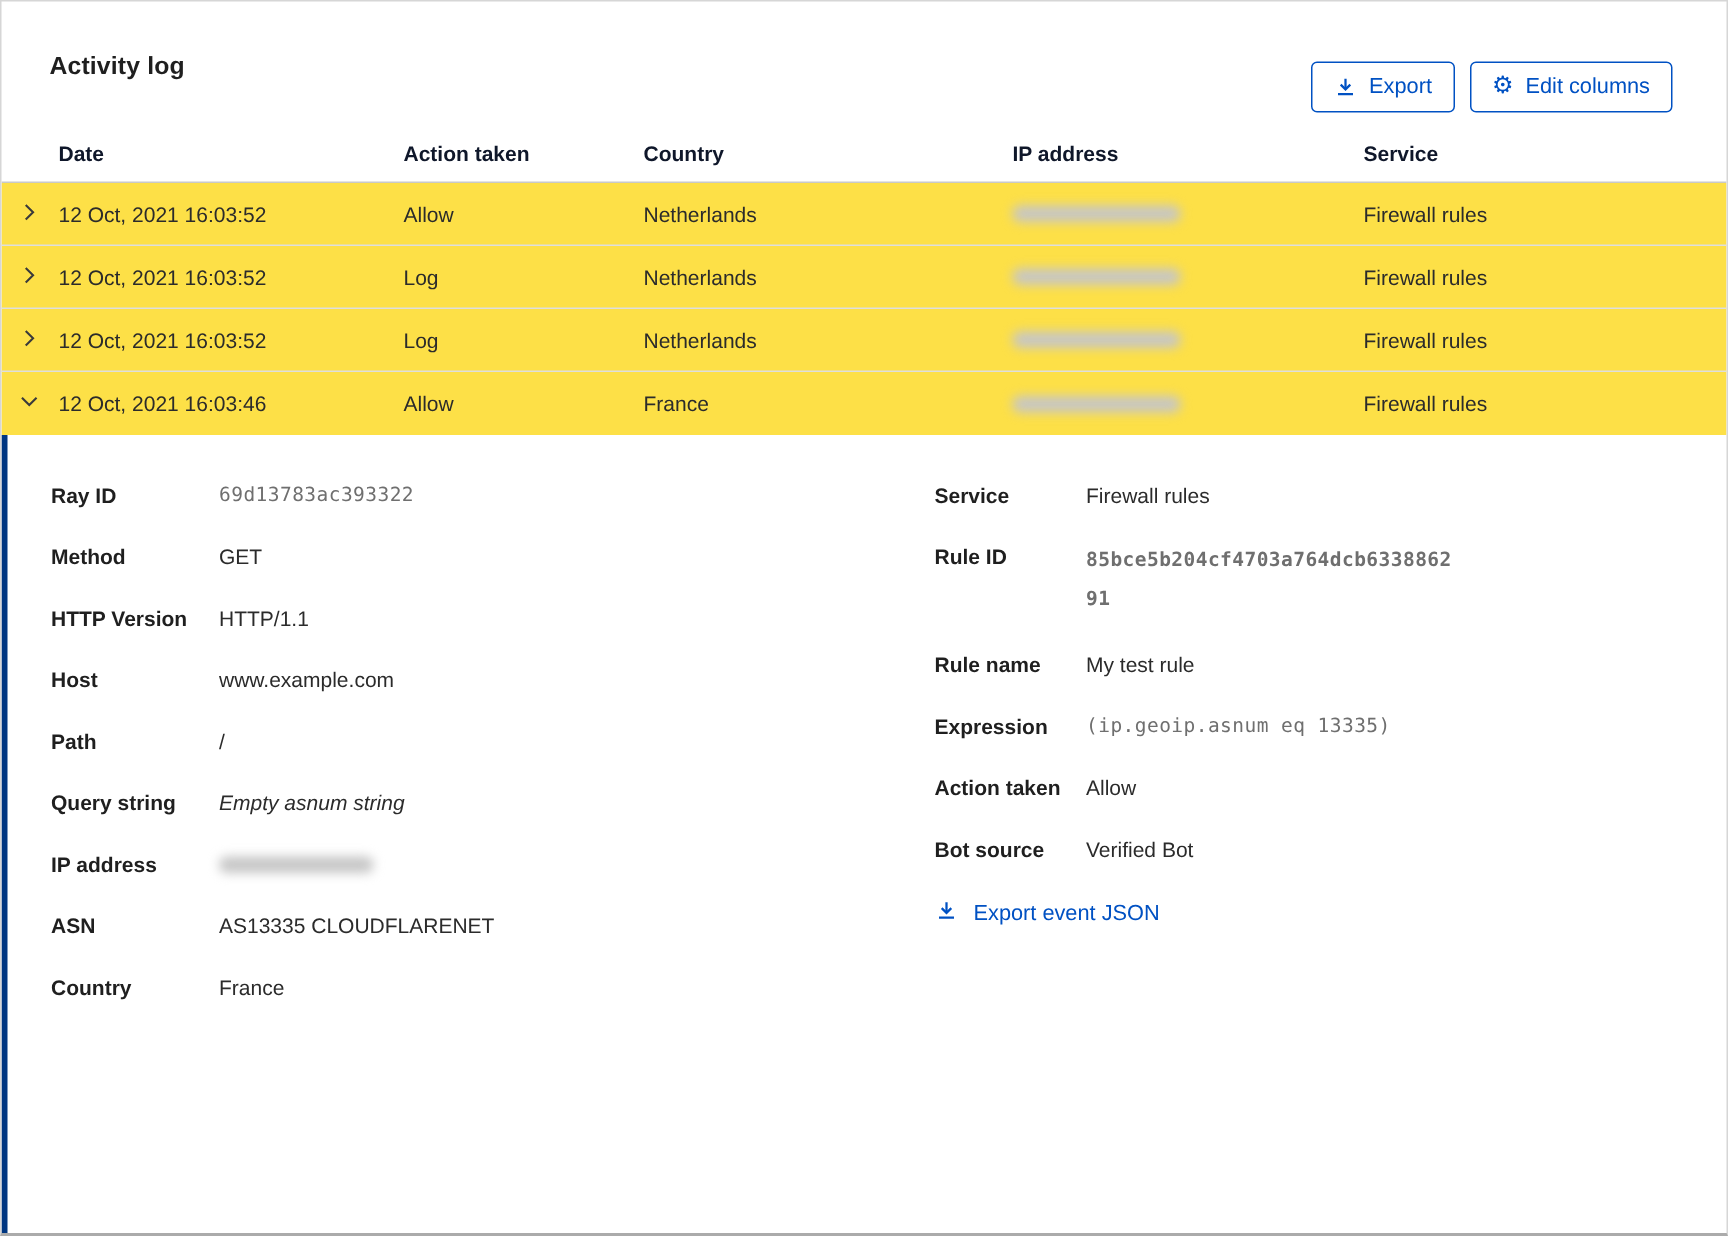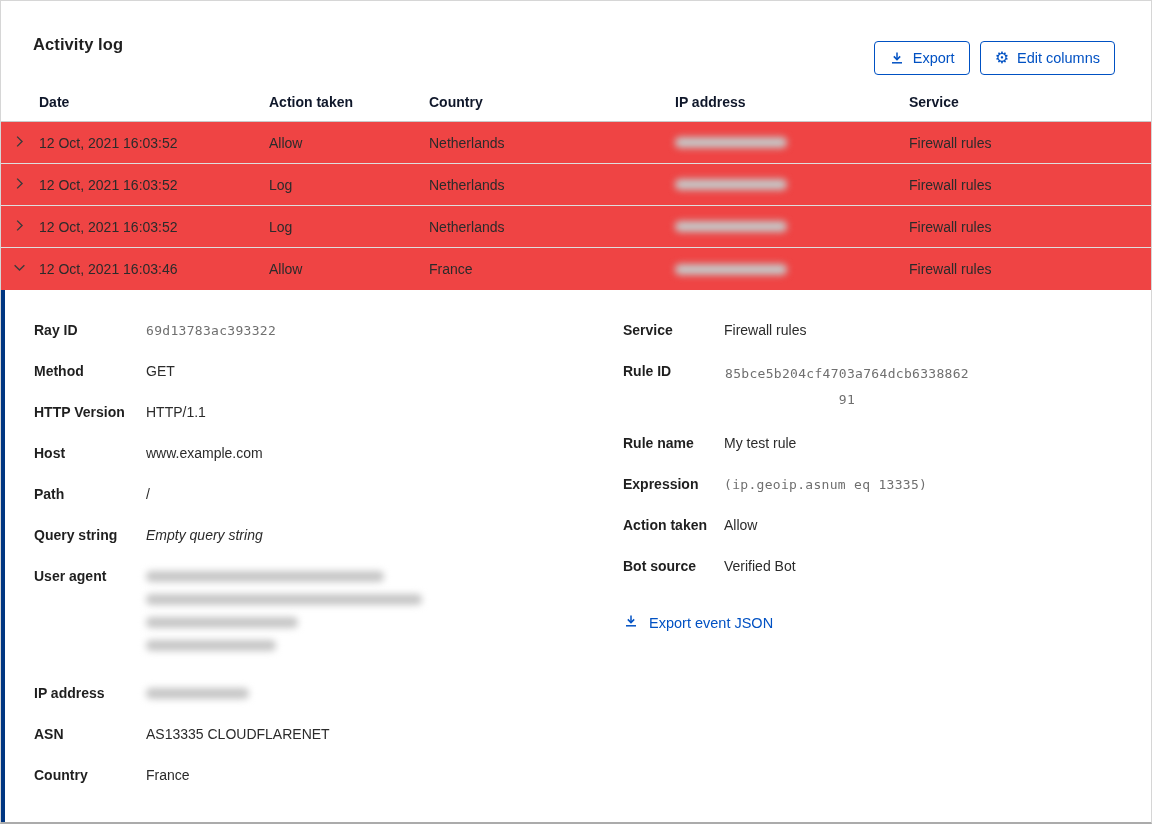--- a/index.html
+++ b/index.html
@@ -61,21 +61,21 @@
     height: 39px;
     font-weight: 700;
     color: #0f172a;
     border-bottom: 1px solid #c9c9c9;
   }
   .trow {
     height: 42px;
     border-bottom: 1px solid #dedede;
     color: #2b2b2b;
     cursor: pointer;
-    background: #ef4444;
+    background: #fde047;
   }
   .trow.expanded { border-bottom: none; }
   .chevron-cell { padding-left: 11px; display: flex; align-items: center; }
   .redacted-ip {
     width: 112px; height: 11px;
     background: #c6c6c6;
     border-radius: 5px;
     filter: blur(3.5px);
   }
 
@@ -90,31 +90,32 @@
   .detail-col-left { width: 548px; flex-shrink: 0; }
   .detail-col-right { flex: 1; }
   .field { display: flex; margin-bottom: 20px; line-height: 21px; }
   .field-label {
     font-weight: 700;
     color: #1f1f1f;
     flex-shrink: 0;
     width: 112px;
   }
   .detail-col-right .field-label { width: 101px; }
-  .field-value { color: #2b2b2b; text-align: center; }
+  .field-value { color: #2b2b2b; }
   .value-mono {
     font-family: "DejaVu Sans Mono", "Liberation Mono", monospace;
     font-size: 13px;
     color: #6f6f6f;
     letter-spacing: 0.3px;
   }
   .value-wrap {
     width: 246px;
     word-break: break-all;
     line-height: 26px;
+    font-weight: bold;
   }
   .value-italic { font-style: italic; color: #2b2b2b; }
   .blur-stack { padding-top: 5px; }
   .blur-line {
     height: 11px;
     background: #c6c6c6;
     border-radius: 5px;
     filter: blur(3.5px);
     margin-bottom: 12px;
   }
@@ -124,21 +125,21 @@
   .bl-4 { width: 130px; }
   .bl-ip { width: 103px; margin-bottom: 0; }
   .json-link {
     display: inline-flex;
     align-items: center;
     gap: 10px;
     color: #0051c3;
     font-size: 14.5px;
     cursor: pointer;
     text-decoration: none;
-    margin-top: 16px;
+    margin-top: 2px;
   }
 </style>
 </head>
 <body>
 
 <div class="frame">
 
   <div class="header">
     <div class="page-title">Activity log</div>
     <div class="header-actions">
@@ -254,30 +255,21 @@
       <div class="field">
         <div class="field-label">Host</div>
         <div class="field-value">www.example.com</div>
       </div>
       <div class="field">
         <div class="field-label">Path</div>
         <div class="field-value">/</div>
       </div>
       <div class="field">
         <div class="field-label">Query string</div>
-        <div class="field-value value-italic">Empty query string</div>
-      </div>
-      <div class="field">
-        <div class="field-label">User agent</div>
-        <div class="blur-stack">
-          <div class="blur-line bl-1"></div>
-          <div class="blur-line bl-2"></div>
-          <div class="blur-line bl-3"></div>
-          <div class="blur-line bl-4"></div>
-        </div>
+        <div class="field-value value-italic">Empty asnum string</div>
       </div>
       <div class="field">
         <div class="field-label">IP address</div>
         <div class="blur-stack">
           <div class="blur-line bl-ip"></div>
         </div>
       </div>
       <div class="field">
         <div class="field-label">ASN</div>
         <div class="field-value">AS13335 CLOUDFLARENET</div>

